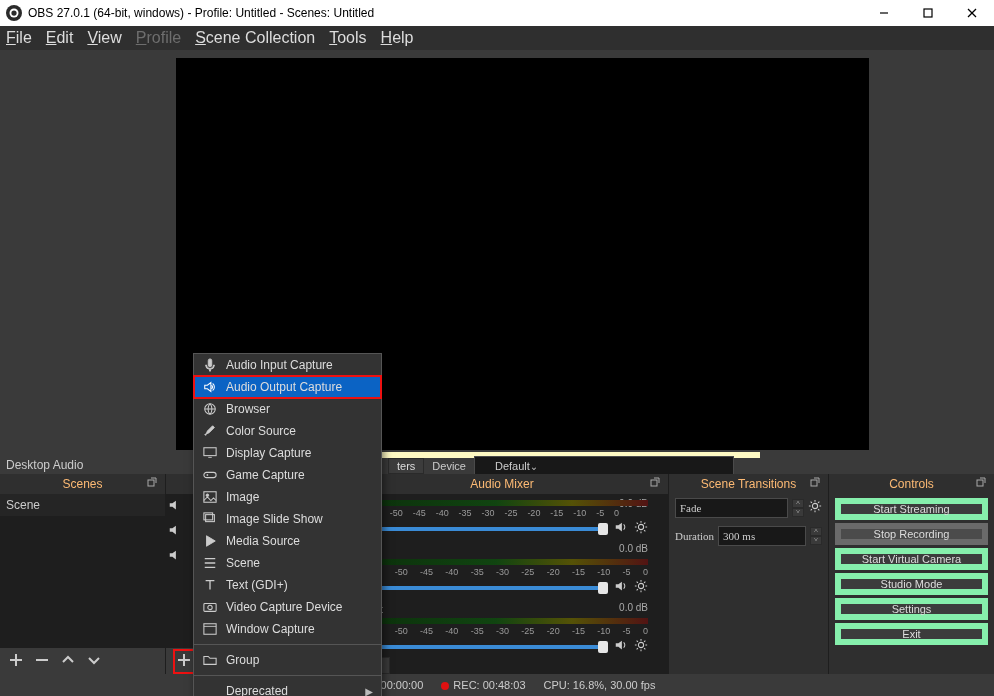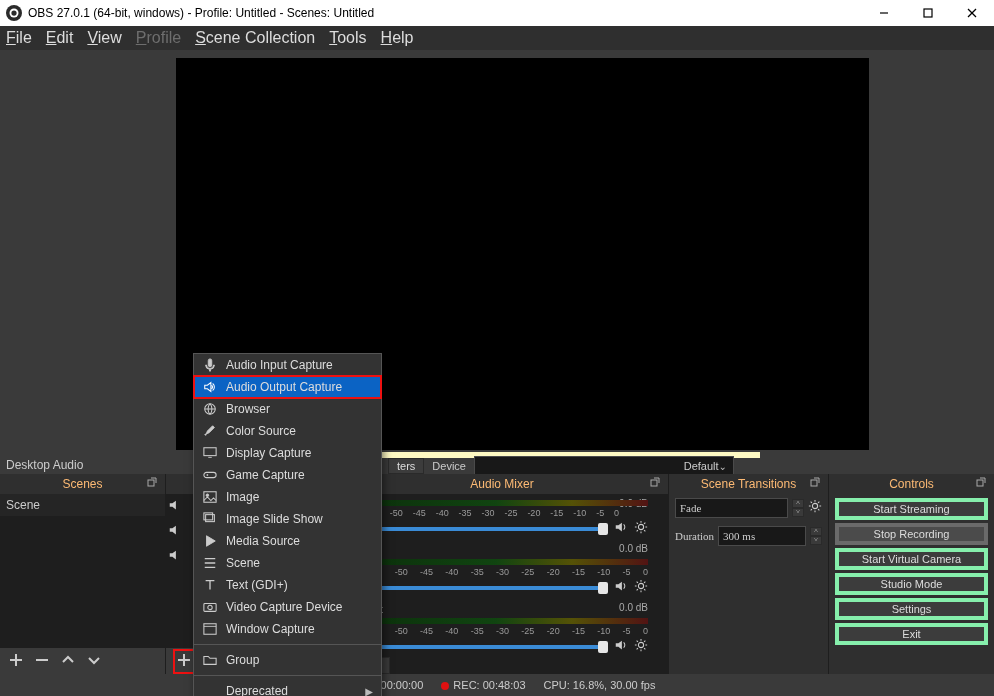--- a/index.html
+++ b/index.html
@@ -14,21 +14,21 @@
 .menubar { height: 24px; background: #2f2f2f; display: flex; align-items: center; padding: 0 6px; gap: 14px; }
 .menubar .menu { font-size: 16px; color: #ddd; }
 .menubar .menu.disabled { color: #6e6e6e; }
 .menubar .menu u { text-decoration: underline; }
 .preview-area { position: relative; height: 424px; background: #3a3a3a; }
 .preview-canvas { position: absolute; left: 176px; top: 8px; width: 693px; height: 392px; background: #000; }
 .desktop-audio-label { position: absolute; left: 6px; top: 408px; color: #ccc; font-size: 12px; }
 
 .props-row { display:flex; align-items:center; gap:8px; height:24px; padding:0 8px; }
 .props-row .btn { background:#3c3c3c; border:1px solid #2a2a2a; padding:1px 8px; font-size:11px; color:#ddd; }
-.props-row .select { background:#181818; border:1px solid #4a4a4a; padding:1px 6px; height:20px; min-width:260px; font-size:11px; color:#ccc; display:flex; align-items:center; justify-content:flex-end; }
+.props-row .select { background:#181818; border:1px solid #4a4a4a; padding:1px 20px; height:20px; min-width:260px; font-size:11px; color:#ccc; display:flex; align-items:center; justify-content:flex-start; }
 .props-row .select .chev { font-size:10px; color:#bbb; }
 
 .panel-row { display: flex; height: 200px; }
 .panel { position: relative; display: flex; flex-direction: column; border-right: 1px solid #1e1e1e; }
 .panel-header { height: 20px; background: #2f2f2f; display: flex; align-items: center; justify-content: center; color: #fdba74; font-size: 12px; position: relative; }
 .panel-header .pop { position: absolute; right: 4px; top: 2px; width: 14px; height: 14px; }
 .panel-header .pop svg { width: 10px; height: 10px; stroke: #aaa; fill: none; }
 .panel-body { flex: 1; background: #1e1e1e; position: relative; overflow: hidden; }
 .panel-toolbar { height: 26px; background: #3a3a3a; display: flex; align-items: center; gap: 10px; padding: 0 8px; }
 .panel-toolbar svg { width: 16px; height: 16px; stroke: #ccc; fill: #ccc; }
@@ -58,21 +58,21 @@
 
 .trans { width: 160px; }
 .trans .row { display: flex; align-items: center; gap: 4px; padding: 4px 6px; font-family: Liberation Serif, serif; }
 .trans .combo { flex: 1; height: 20px; background: #181818; border: 1px solid #4a4a4a; display: flex; align-items: center; padding: 0 4px; font-size: 11px; color: #ccc; }
 .trans .spin { display: flex; flex-direction: column; }
 .trans .spin span { width: 12px; height: 9px; background: #3a3a3a; border: 1px solid #2a2a2a; font-size: 7px; line-height: 7px; text-align: center; color: #ccc; }
 .trans label { font-size: 11px; color: #ccc; }
 
 .controls { width: 165px; border-right: none; }
 .controls .panel-body { background: #2f2f2f; padding: 4px 6px; display: flex; flex-direction: column; gap: 3px; }
-.ctrl-btn { height: 22px; background: #3c3c3c; border: 4px solid #86efac; color: #ddd; font-size: 11px; display: flex; align-items: center; justify-content: center; }
+.ctrl-btn { height: 22px; background: #3c3c3c; border: 6px solid #86efac; color: #ddd; font-size: 11px; display: flex; align-items: center; justify-content: center; }
 .ctrl-btn.active { background: #4b4b4b; border-color: #6a6a6a; }
 
 .statusbar { height: 22px; background: #3a3a3a; display: flex; align-items: center; justify-content: center; gap: 18px; padding: 0 10px; font-size: 11px; color: #ccc; }
 .statusbar .live-dot { width: 8px; height: 8px; border-radius: 50%; background: #7a7a7a; display: inline-block; margin-right: 4px; vertical-align: middle; }
 .statusbar .rec-dot { width: 8px; height: 8px; border-radius: 50%; background: #e01111; display: inline-block; margin-right: 4px; vertical-align: middle; }
 
 .ctxmenu { position: absolute; left: 193px; top: 303px; width: 189px; background: #333; border: 1px solid #555; box-shadow: 2px 2px 8px rgba(0,0,0,0.5); z-index: 50; }
 .ctxitem { height: 22px; display: flex; align-items: center; gap: 8px; padding: 0 8px; font-size: 12px; color: #ddd; }
 .ctxitem .ico { width: 16px; display: flex; align-items: center; justify-content: center; }
 .ctxitem .ico svg { width: 14px; height: 14px; fill: #ccc; stroke: #ccc; }

